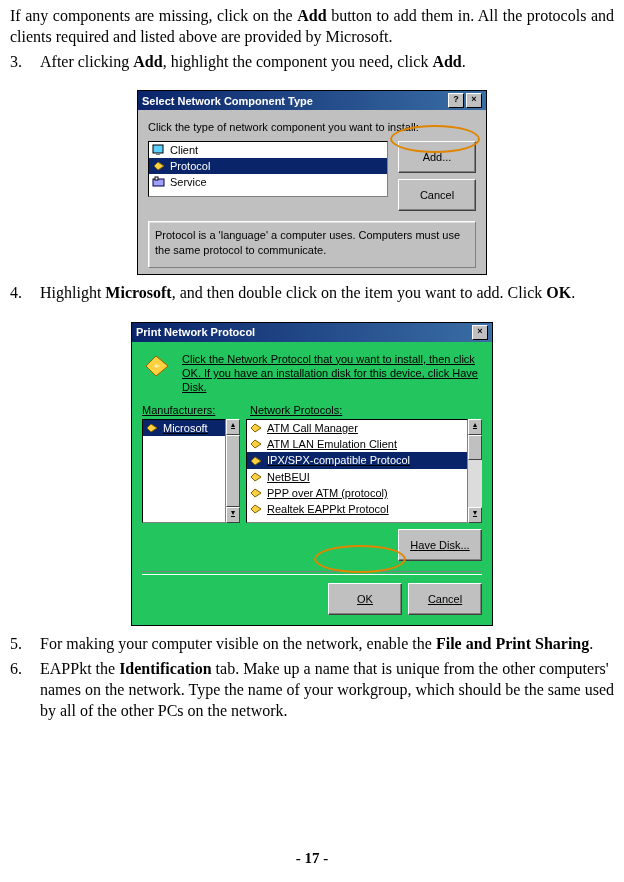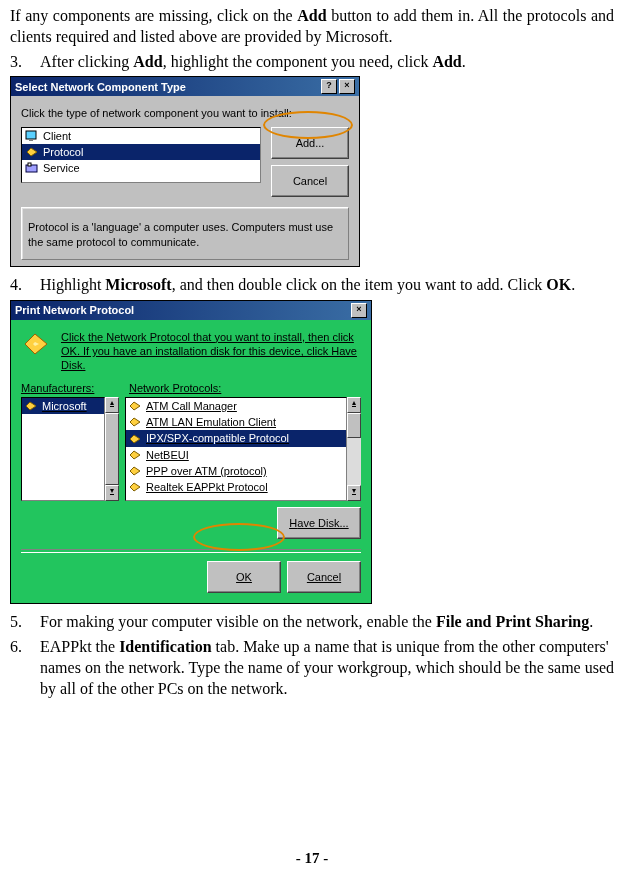--- a/index.html
+++ b/index.html
@@ -34,22 +34,22 @@
   }
   ol.steps .num {
     width: 30px;
     flex-shrink: 0;
   }
   ol.steps .txt {
     flex: 1;
   }
   .center {
     display: flex;
-    justify-content: flex-start;
-    margin: 4px 0 8px 0;
+    justify-content: center;
+    margin: 18px 0 8px 0;
   }
 
   
   .dlg1 {
     width: 348px;
     border: 1px solid #000;
     font-family: Tahoma, Arial, sans-serif;
     font-size: 11px;
     background: #c0c0c0;
   }
@@ -135,21 +135,21 @@
     border: 2px solid #e08500;
     border-radius: 50%;
     pointer-events: none;
   }
   .desc-box {
     margin-top: 10px;
     border: 1px solid #808080;
     border-top-color: #fff;
     border-left-color: #fff;
     background: #c0c0c0;
-    padding: 12px 6px 10px 6px;
+    padding: 6px 6px 10px 6px;
     box-shadow: inset 1px 1px 0 #dfdfdf;
   }
 
   
   .dlg2 {
     width: 360px;
     border: 1px solid #000;
     font-family: Tahoma, Arial, sans-serif;
     font-size: 11px;
     background: #c0c0c0;

